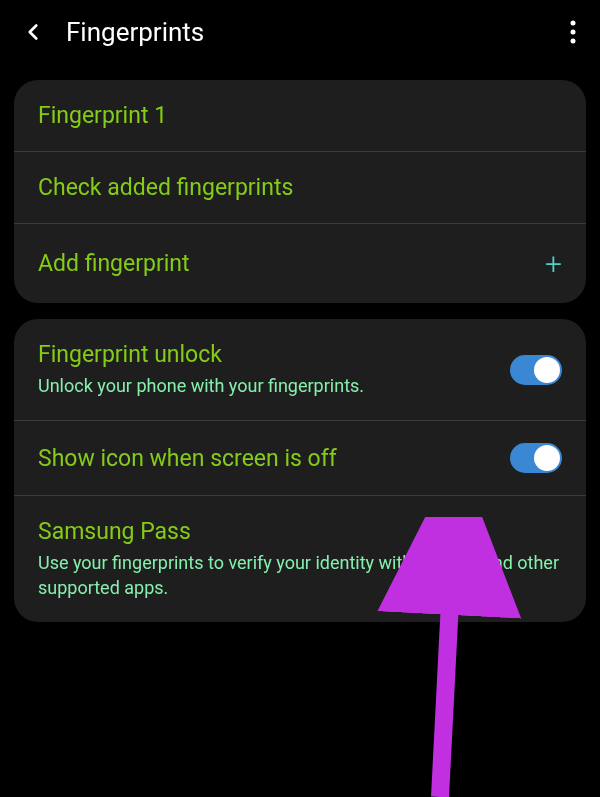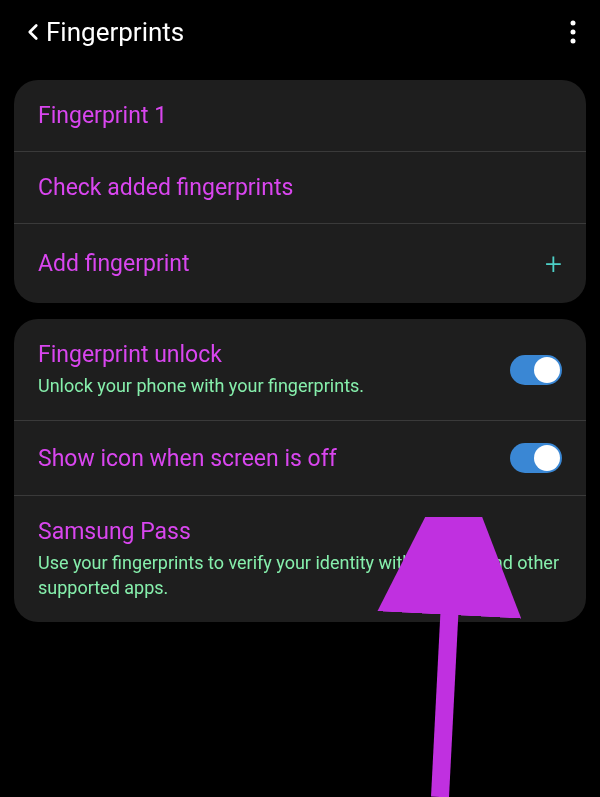--- a/index.html
+++ b/index.html
@@ -8,20 +8,21 @@
       height: 797px;
       background: #000;
       font-family: -apple-system, BlinkMacSystemFont, 'Segoe UI', Roboto, sans-serif;
       overflow: hidden;
       position: relative;
     }
     .header {
       display: flex;
       align-items: center;
       padding: 16px 20px;
+      gap: 20px;
     }
     .back-btn {
       color: #fff;
       cursor: pointer;
       display: flex;
       align-items: center;
     }
     .title {
       color: #fff;
       font-size: 26px;
@@ -52,21 +53,21 @@
     .row:last-child {
       border-bottom: none;
     }
     .row-main {
       flex: 1;
       display: flex;
       flex-direction: column;
       gap: 4px;
     }
     .row-label {
-      color: #d946ef;
+      color: #84cc16;
       font-size: 23px;
       font-weight: 400;
     }
     .row-sub {
       color: #86efac;
       font-size: 18px;
       font-weight: 400;
       line-height: 1.35;
       margin-top: 2px;
     }

